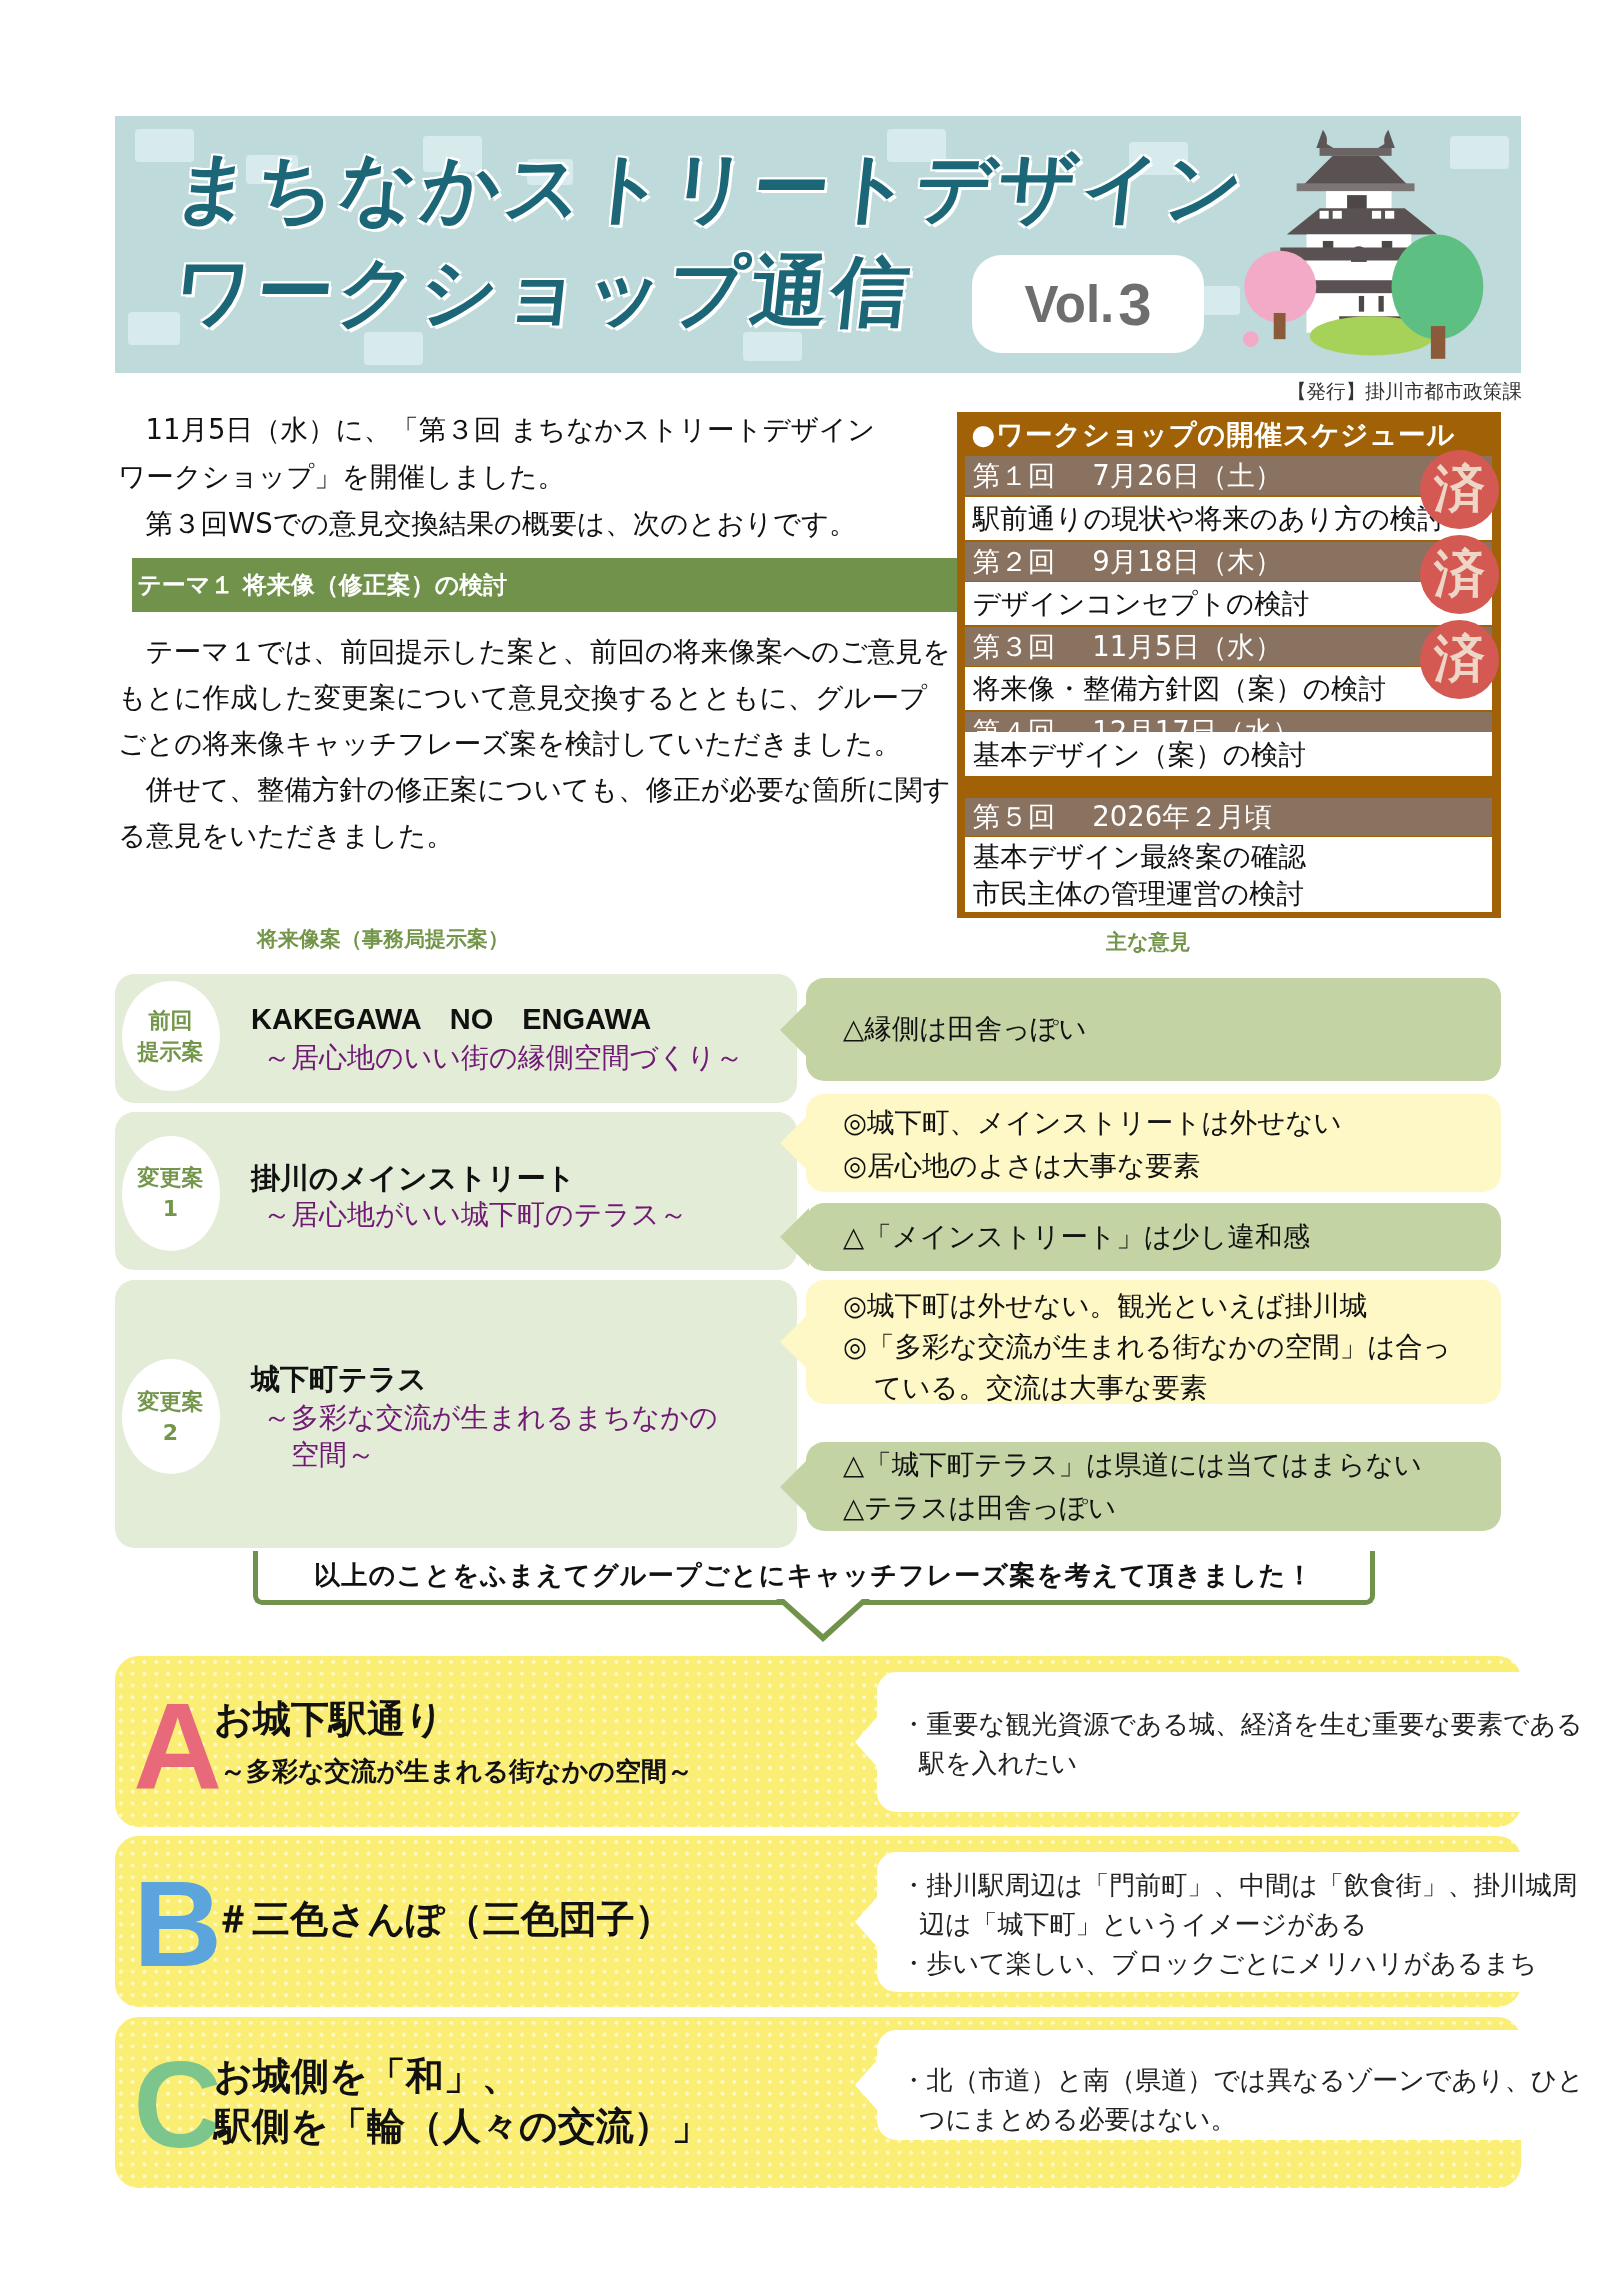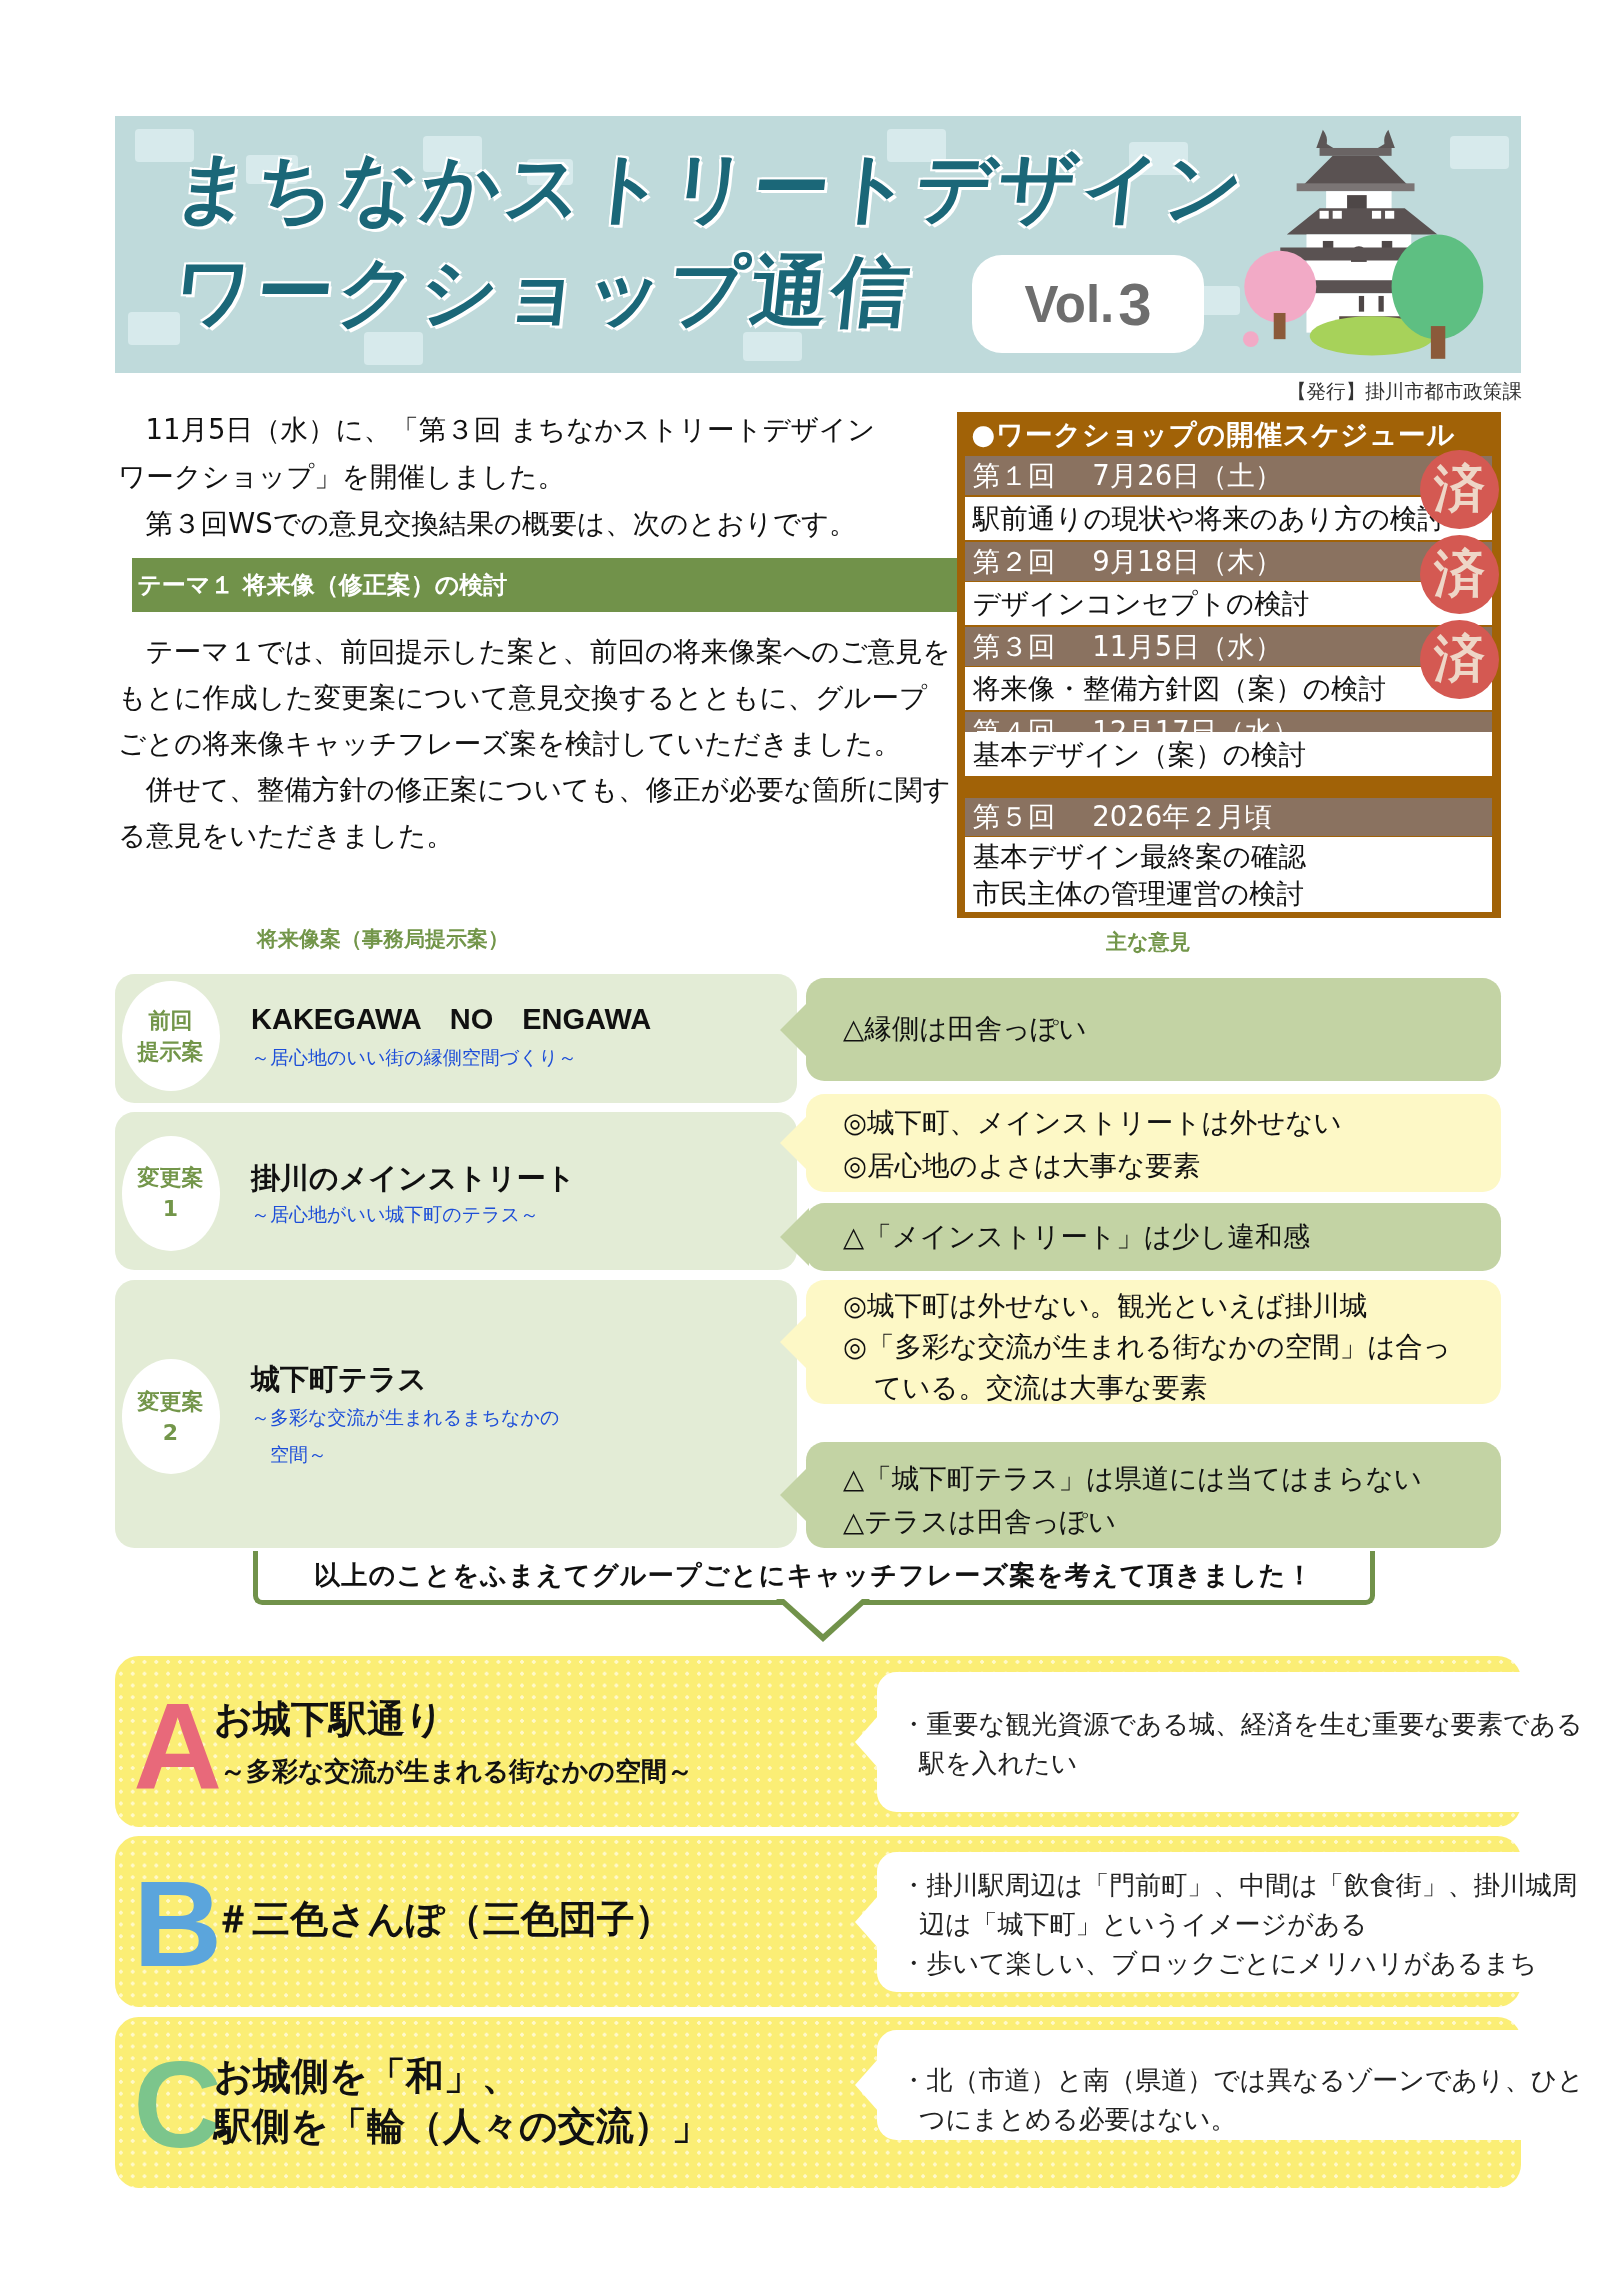--- a/index.html
+++ b/index.html
@@ -70,21 +70,21 @@
   .col-head { position: absolute; font-size: 21px; font-weight: bold; color: #73964a; }
   .proposal {
     position: absolute; left: 115px; width: 682px; background: #e3ecd6; border-radius: 19.6px;
   }
   .proposal .circle {
     position: absolute; left: 6.5px; width: 98px; border-radius: 50%; background: #fff;
     display: flex; flex-direction: column; align-items: center; justify-content: center;
     color: #73964a; font-weight: bold; font-size: 22px; line-height: 31px; text-align: center;
   }
   .proposal .p-title { position: absolute; left: 136px; font-size: 29px; font-weight: bold; color: #111; }
-  .proposal .p-sub { position: absolute; left: 136px; font-size: 19px; color: #1d4ed8; line-height: 37px; white-space: pre-wrap; }
+  .proposal .p-sub { position: absolute; left: 148px; font-size: 28px; color: #701a75; line-height: 37px; white-space: pre-wrap; }
 
   .opinion {
     position: absolute; left: 806px; width: 695px; border-radius: 18.3px; font-size: 27.5px; color: #111;
     padding-left: 37px; line-height: 43px;
   }
   .opinion.neg { background: #c3d3a4; }
   .opinion.pos { background: #fdf8c6; }
   .opinion::before {
     content: ""; position: absolute; left: -26px; top: 50%; transform: translateY(-50%);
     border-top: 29px solid transparent; border-bottom: 29px solid transparent; border-right: 29px solid;
@@ -292,21 +292,21 @@
   </div>
   <div class="p-title" style="top:80px">城下町テラス</div>
   <div class="p-sub" style="top:119px">～多彩な交流が生まれるまちなかの
 　空間～</div>
 </div>
 <div class="opinion pos" style="top:1280px;height:124px;padding-top:5.2px;line-height:41px">
   <div class="line">◎城下町は外せない。観光といえば掛川城</div>
   <div class="line">◎「多彩な交流が生まれる街なかの空間」は合っ</div>
   <div class="line cont">ている。交流は大事な要素</div>
 </div>
-<div class="opinion neg" style="top:1442px;height:106px;padding-top:15px">
+<div class="opinion neg" style="top:1442px;height:89px;padding-top:1px">
   <div class="line">△「城下町テラス」は県道には当てはまらない</div>
   <div class="line">△テラスは田舎っぽい</div>
 </div>
 
 <div class="callout">以上のことをふまえてグループごとにキャッチフレーズ案を考えて頂きました！</div>
 <div class="callout-arrow"></div>
 <div class="callout-arrow-inner"></div>
 
 <div class="phrase" style="top:1656px;height:171px">
   <div class="letter" style="top:29px;color:#e8697a">A</div>

